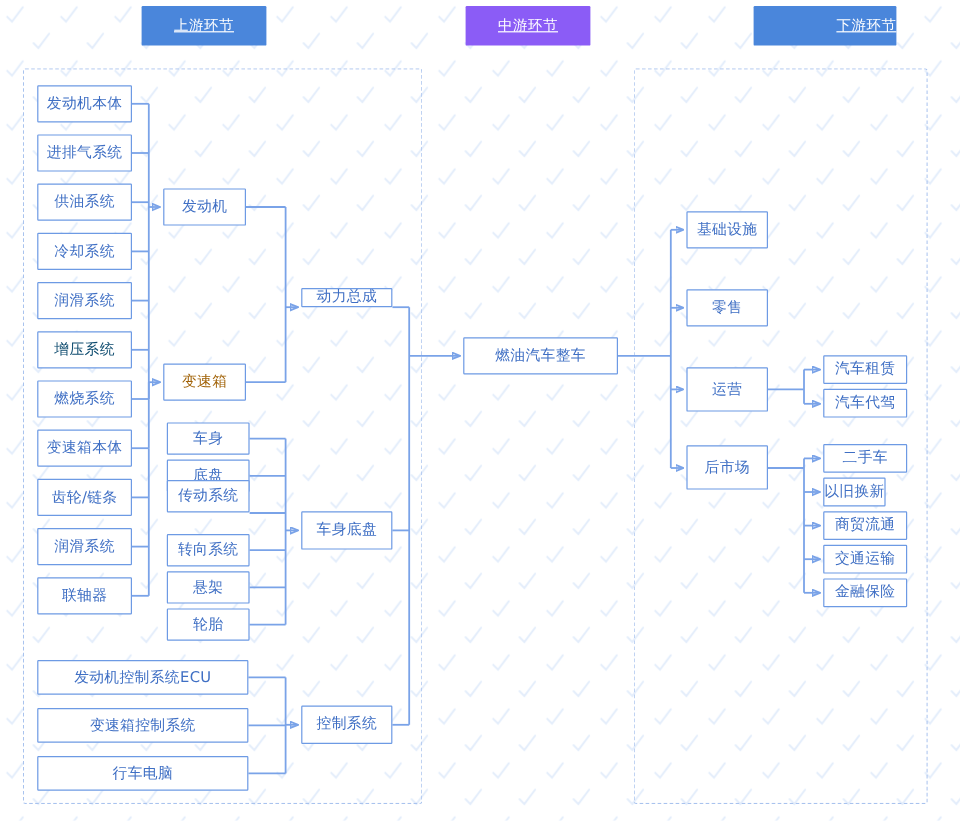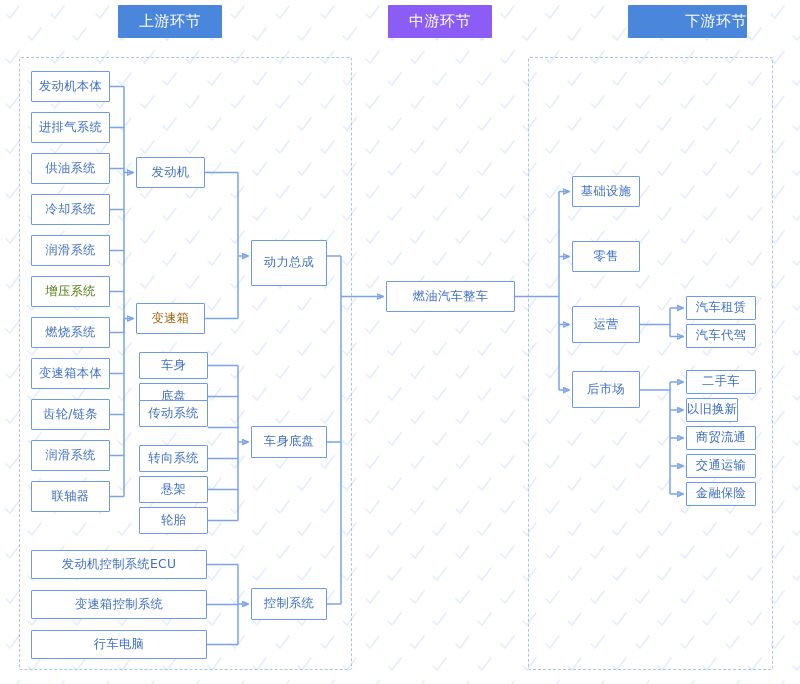--- a/index.html
+++ b/index.html
@@ -12,24 +12,25 @@
   #watermark{
     position:absolute;inset:0;
     pointer-events:none;
     z-index:0;
   }
   #stage{position:absolute;inset:0;z-index:1;}
   .tab{
     position:absolute;
     background:#4a86db;
     color:#ffffff;
-    font-size:15px;
+    font-size:12px;
     letter-spacing:.5px;
     display:flex;align-items:center;justify-content:center;
     border-radius:1px;
+    text-decoration:underline;
   }
   .zone{
     position:absolute;
     border:1.4px dashed #a9c3ee;
     border-radius:2px;
     box-sizing:border-box;
   }
   .node{
     position:absolute;
     box-sizing:border-box;
@@ -180,21 +181,21 @@
     </div>
   <div class="node" style="left: 31px; top: 153px; width: 79px; height: 31px; border-color: rgb(109, 154, 228); color: rgb(63, 111, 196);">
       <span>供油系统</span>
     </div>
   <div class="node" style="left: 31px; top: 194px; width: 79px; height: 31px; border-color: rgb(109, 154, 228); color: rgb(63, 111, 196);">
       <span>冷却系统</span>
     </div>
   <div class="node" style="left: 31px; top: 235px; width: 79px; height: 31px; border-color: rgb(109, 154, 228); color: rgb(63, 111, 196);">
       <span>润滑系统</span>
     </div>
-  <div class="node" style="left: 31px; top: 276px; width: 79px; height: 31px; border-color: rgb(109, 154, 228); color: #4d7c0f;">
+  <div class="node" style="left: 31px; top: 276px; width: 79px; height: 31px; border-color: rgb(109, 154, 228); color: #0c4a6e;">
       <span>增压系统</span>
     </div>
   <div class="node" style="left: 31px; top: 317px; width: 79px; height: 31px; border-color: rgb(109, 154, 228); color: rgb(63, 111, 196);">
       <span>燃烧系统</span>
     </div>
 
   <div class="node" style="left: 31px; top: 358px; width: 79px; height: 31px; border-color: rgb(109, 154, 228); color: rgb(63, 111, 196);">
       <span>变速箱本体</span>
     </div>
   <div class="node" style="left: 31px; top: 399px; width: 79px; height: 31px; border-color: rgb(109, 154, 228); color: rgb(63, 111, 196);">
@@ -236,21 +237,21 @@
   <div class="node" style="left: 31px; top: 550px; width: 176px; height: 29px; border-color: rgb(109, 154, 228); color: rgb(63, 111, 196);">
       <span>发动机控制系统ECU</span>
     </div>
   <div class="node" style="left: 31px; top: 590px; width: 176px; height: 29px; border-color: rgb(109, 154, 228); color: rgb(63, 111, 196);">
       <span>变速箱控制系统</span>
     </div>
   <div class="node" style="left: 31px; top: 630px; width: 176px; height: 29px; border-color: rgb(109, 154, 228); color: rgb(63, 111, 196);">
       <span>行车电脑</span>
     </div>
 
-  <div class="node strong" style="left: 251px; top: 240px; width: 76px; height: 46px; border-color: rgb(109, 154, 228); color: rgb(63, 111, 196);">
+  <div class="node strong" style="left: 251px; top: 240px; width: 76px; height: 16px; border-color: rgb(109, 154, 228); color: rgb(63, 111, 196);">
       <span>动力总成</span>
     </div>
   <div class="node strong" style="left: 251px; top: 426px; width: 76px; height: 32px; border-color: rgb(109, 154, 228); color: rgb(63, 111, 196);">
       <span>车身底盘</span>
     </div>
   <div class="node strong" style="left: 251px; top: 588px; width: 76px; height: 32px; border-color: rgb(109, 154, 228); color: rgb(63, 111, 196);">
       <span>控制系统</span>
     </div>
 
   <div class="node strong" style="left: 386px; top: 281px; width: 129px; height: 31px; border-color: rgb(109, 154, 228); color: rgb(63, 111, 196);">

